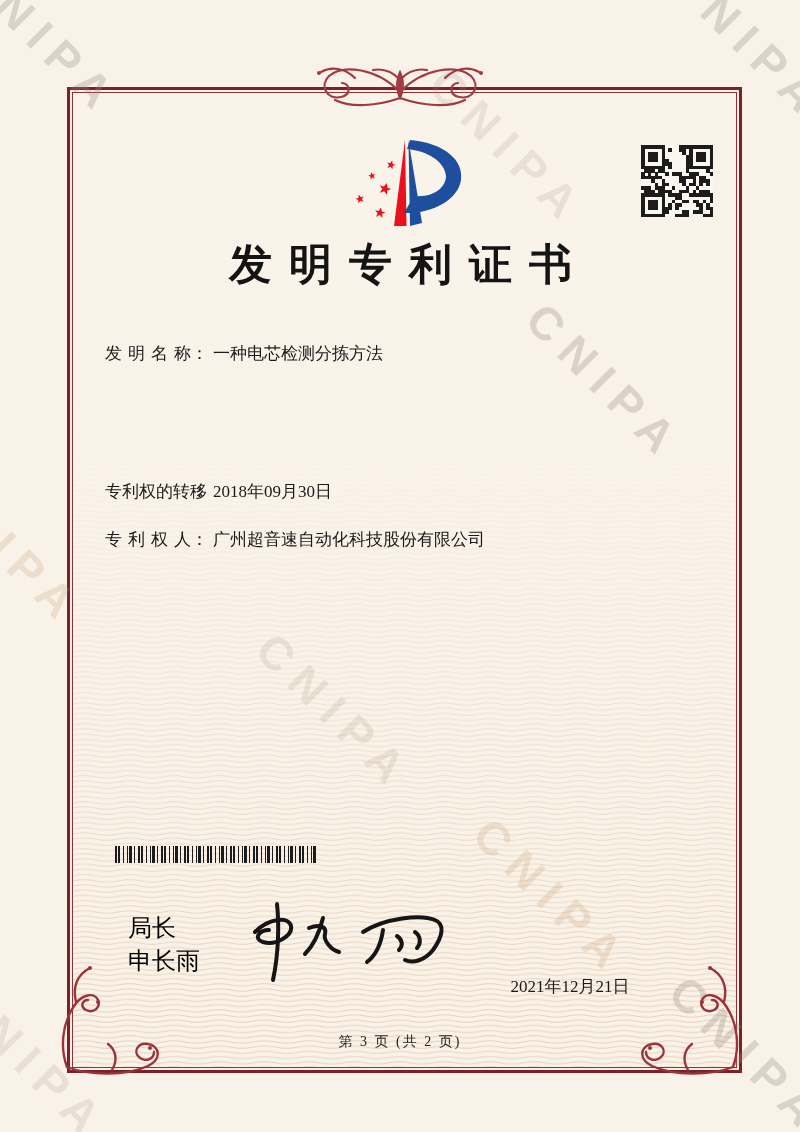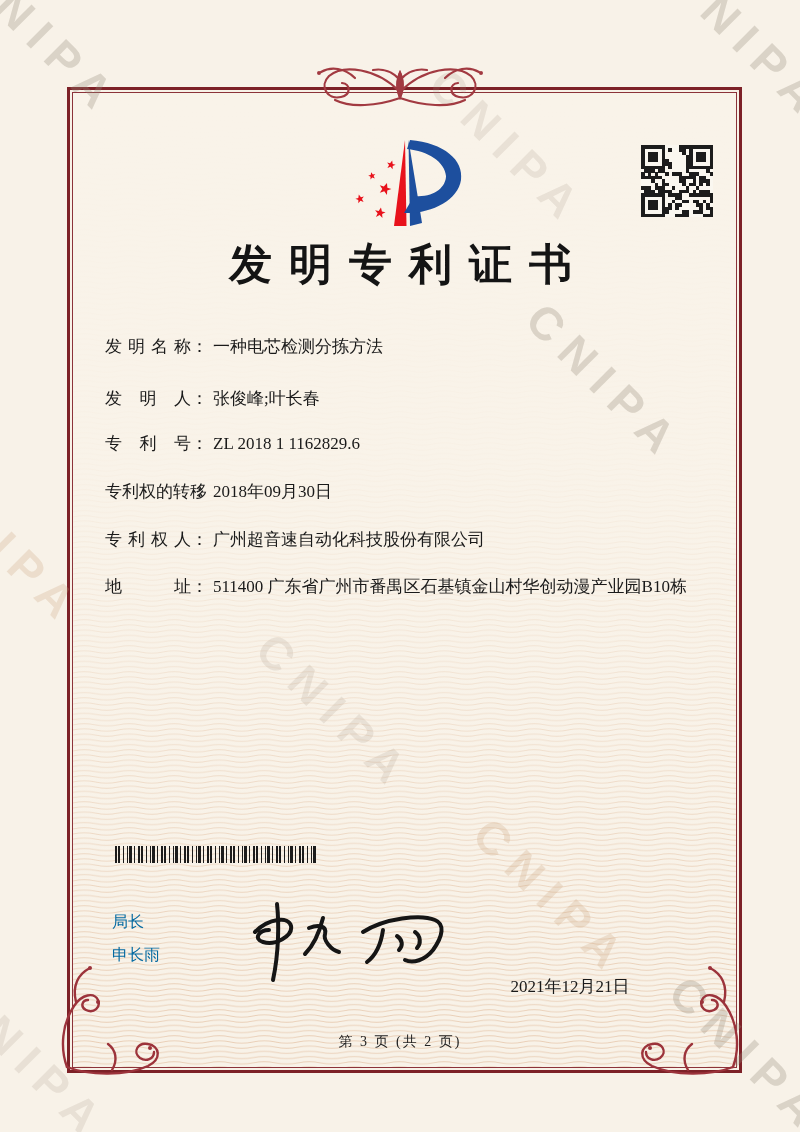--- a/index.html
+++ b/index.html
@@ -36,22 +36,22 @@
   .fvalue{display:inline-block;max-width:482px;white-space:normal;vertical-align:top;}
   .grant2{position:absolute;left:340px;top:0;white-space:nowrap;}
   .paras{position:absolute;left:103px;top:653px;width:602px;font-size:16.5px;
          line-height:24px;color:#222;text-align:justify;}
   .paras p{margin:0;text-indent:2em;}
   .barcode{position:absolute;left:115px;top:846px;width:203px;height:17px;
     background:repeating-linear-gradient(90deg,
       #1c1c1c 0 2px,transparent 2px 3px,#1c1c1c 3px 5px,transparent 5px 8px,
       #1c1c1c 8px 9px,transparent 9px 12px,#1c1c1c 12px 13px,transparent 13px 14px,
       #1c1c1c 14px 17px,transparent 17px 19px,#1c1c1c 19px 20px,transparent 20px 23px);}
-  .officer-title,.officer-name{position:absolute;left:112px;
-      font-family:"Liberation Sans",sans-serif;font-size:16px;color:#0369a1;}
+  .officer-title,.officer-name{position:absolute;left:128px;
+      font-family:"Liberation Sans",sans-serif;font-size:24px;color:#000000;}
   .officer-title{top:912px;} .officer-name{top:945px;}
   .signature{position:absolute;left:225px;top:892px;}
   .issue-date{position:absolute;left:460px;top:975px;width:220px;text-align:center;font-size:17px;}
   .page-info{position:absolute;left:0;top:1033px;width:800px;text-align:center;
              font-size:14px;letter-spacing:2px;color:#222;}
   .cont-note{position:absolute;left:320px;top:1072px;width:138px;height:28px;line-height:28px;
              background:#fffdf9;text-align:center;font-size:15px;color:#222;
              border-radius:2px;box-shadow:0 0 4px rgba(0,0,0,.05);}
 </style>
 </head>
@@ -364,37 +364,28 @@
         <i style="left:37.7px;top:68.6px"></i>
         <i style="left:41.2px;top:68.6px"></i>
         <i style="left:44.6px;top:68.6px"></i>
         <i style="left:61.7px;top:68.6px"></i>
         <i style="left:65.2px;top:68.6px"></i>
         <i style="left:68.6px;top:68.6px"></i>
       </div>
 
     <h1 class="title" style="margin:4px;">发明专利证书</h1>
 
-    <div class="frow" style="top:335px">
+    <div class="frow" style="top:342px">
       <span class="flabel">发明名称</span><span class="colon">：</span><span class="fvalue">一种电芯检测分拣方法</span>
-    </div>
-    <div class="frow" style="top:387px">
-      <span class="flabel">发明人</span><span class="colon">：</span><span class="fvalue">张俊峰;叶长春</span>
-    </div>
-    <div class="frow" style="top:432px">
-      <span class="flabel">专利号</span><span class="colon">：</span><span class="fvalue">ZL 2018 1 1162829.6</span>
     </div>
     <div class="frow" style="top:480px">
       <span class="flabel">专利权的转移</span><span class="colon">：</span><span class="fvalue">2018年09月30日</span>
     </div>
     <div class="frow" style="top:528px">
       <span class="flabel">专利权人</span><span class="colon">：</span><span class="fvalue">广州超音速自动化科技股份有限公司</span>
-    </div>
-    <div class="frow" style="top:575px">
-      <span class="flabel">地址</span><span class="colon">：</span><span class="fvalue">511400 广东省广州市番禺区石基镇金山村华创动漫产业园B10栋</span>
     </div>
 
 
 
     <div class="barcode"></div>
 
     <span class="officer-title">局长</span>
     <span class="officer-name">申长雨</span>
 
     <svg class="signature" width="240" height="95" viewBox="0 0 240 95">

